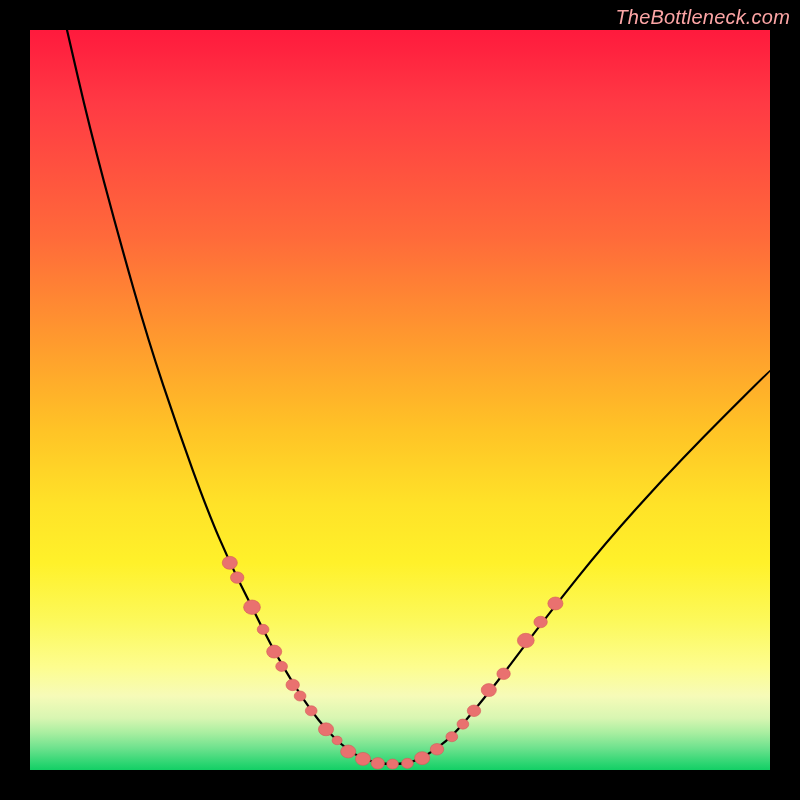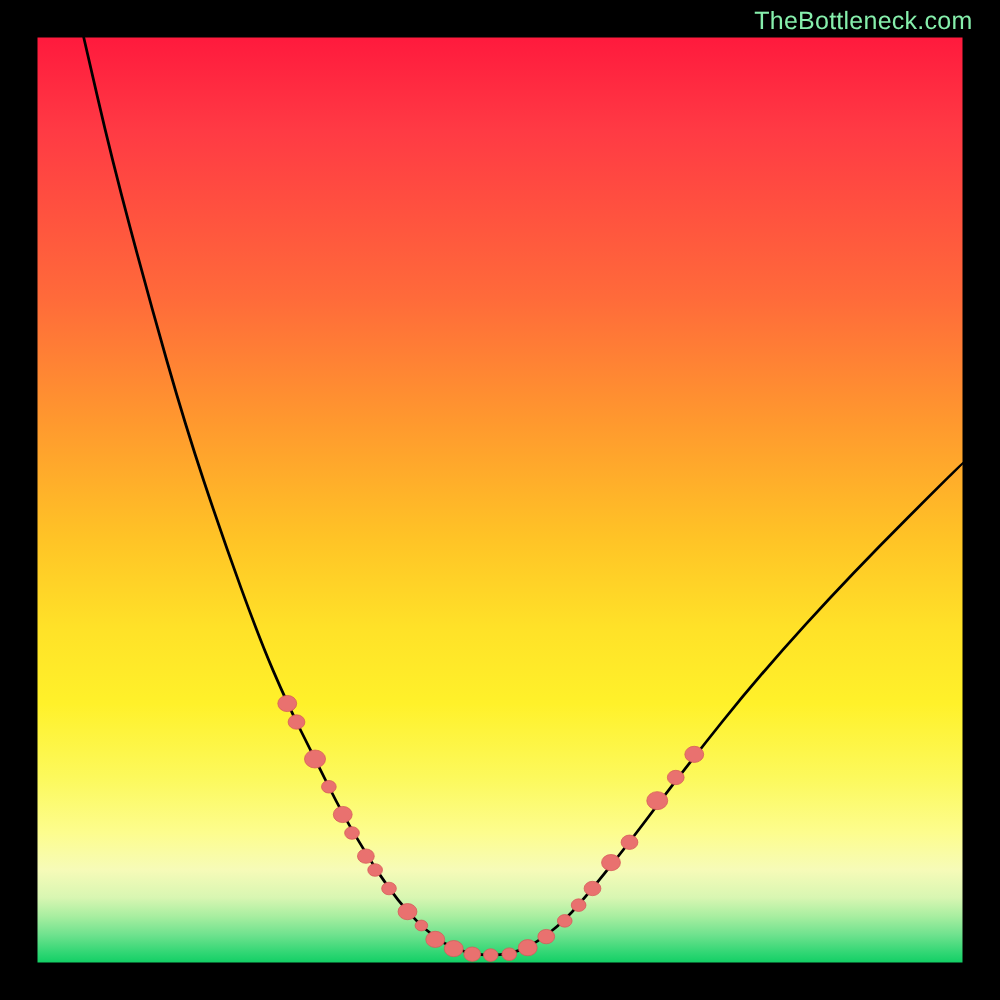--- a/index.html
+++ b/index.html
@@ -41,26 +41,27 @@
       #d8f6b2 93%,
       #a8eea0 95%,
       #6fe28e 97%,
       #2fd673 99%,
       #13cf65 100%
     );
   }
   .watermark {
     position: absolute;
     top: 6px;
-    right: 22px;
-    color: #86efac;
+    right: 10px;
+    color: #fca5a5;
     font-size: 20px;
     font-weight: 500;
     letter-spacing: 0.2px;
     user-select: none;
+    font-style: italic;
   }
   svg.overlay {
     position: absolute;
     left: 0;
     top: 0;
     width: 740px;
     height: 740px;
     overflow: visible;
   }
   .curve {

